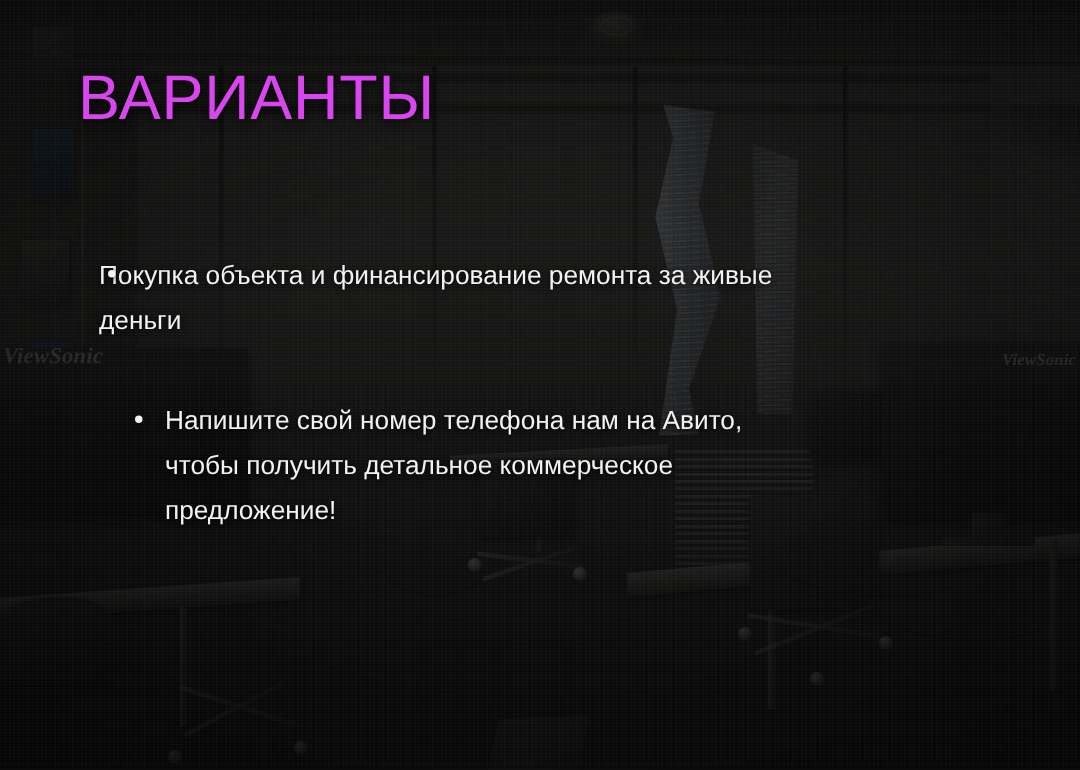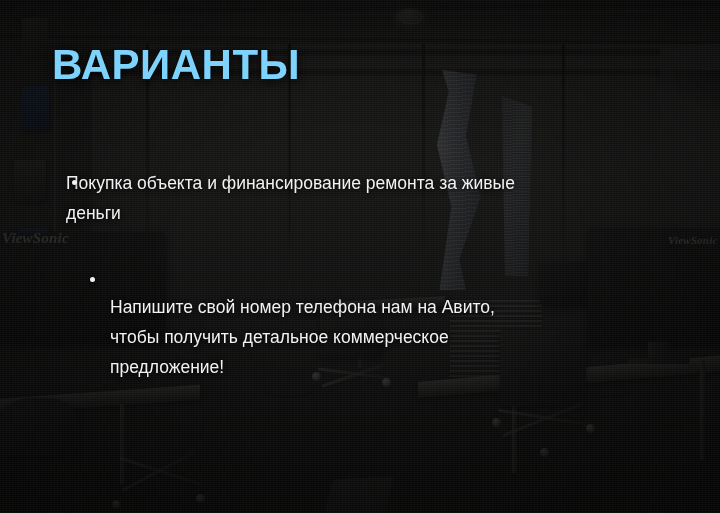--- a/index.html
+++ b/index.html
@@ -374,23 +374,23 @@
     inset: 0;
   }
 
   .title-block {
     position: absolute;
     left: 52px;
     top: 44px;
   }
   .title-main {
     font-size: 42px;
-    font-weight: 700;
+    font-weight: 400;
     line-height: 1.0;
-    color: #7dd3fc;
+    color: #d946ef;
     letter-spacing: 0.5px;
     text-shadow: 0 2px 8px rgba(0,0,0,.85);
     white-space: nowrap;
   }
   .title-sub {
     font-size: 29px;
     font-weight: 700;
     line-height: 1.0;
     color: #ffffff;
     letter-spacing: 0.4px;
@@ -431,21 +431,21 @@
   .bullet-1 .bullet-dot { left: 72px; }
   .bullet-2 .bullet-dot { left: 90px; }
   .bullet-3 .bullet-dot { left: 90px; }
 
   .bullet-text {
     display: block;
     max-width: 510px;
   }
   .bullet-1 .bullet-text { padding-left: 22px; max-width: 500px; }
   .bullet-2 .bullet-text { padding-left: 22px; max-width: 475px; }
-  .bullet-3 .bullet-text { padding-left: 22px; max-width: 400px; margin-top: 27px; }
+  .bullet-3 .bullet-text { padding-left: 22px; max-width: 400px; }
 
   
   .avito {
     position: absolute;
     right: 16px;
     bottom: 14px;
     display: flex;
     align-items: center;
     gap: 5px;
     opacity: .62;

